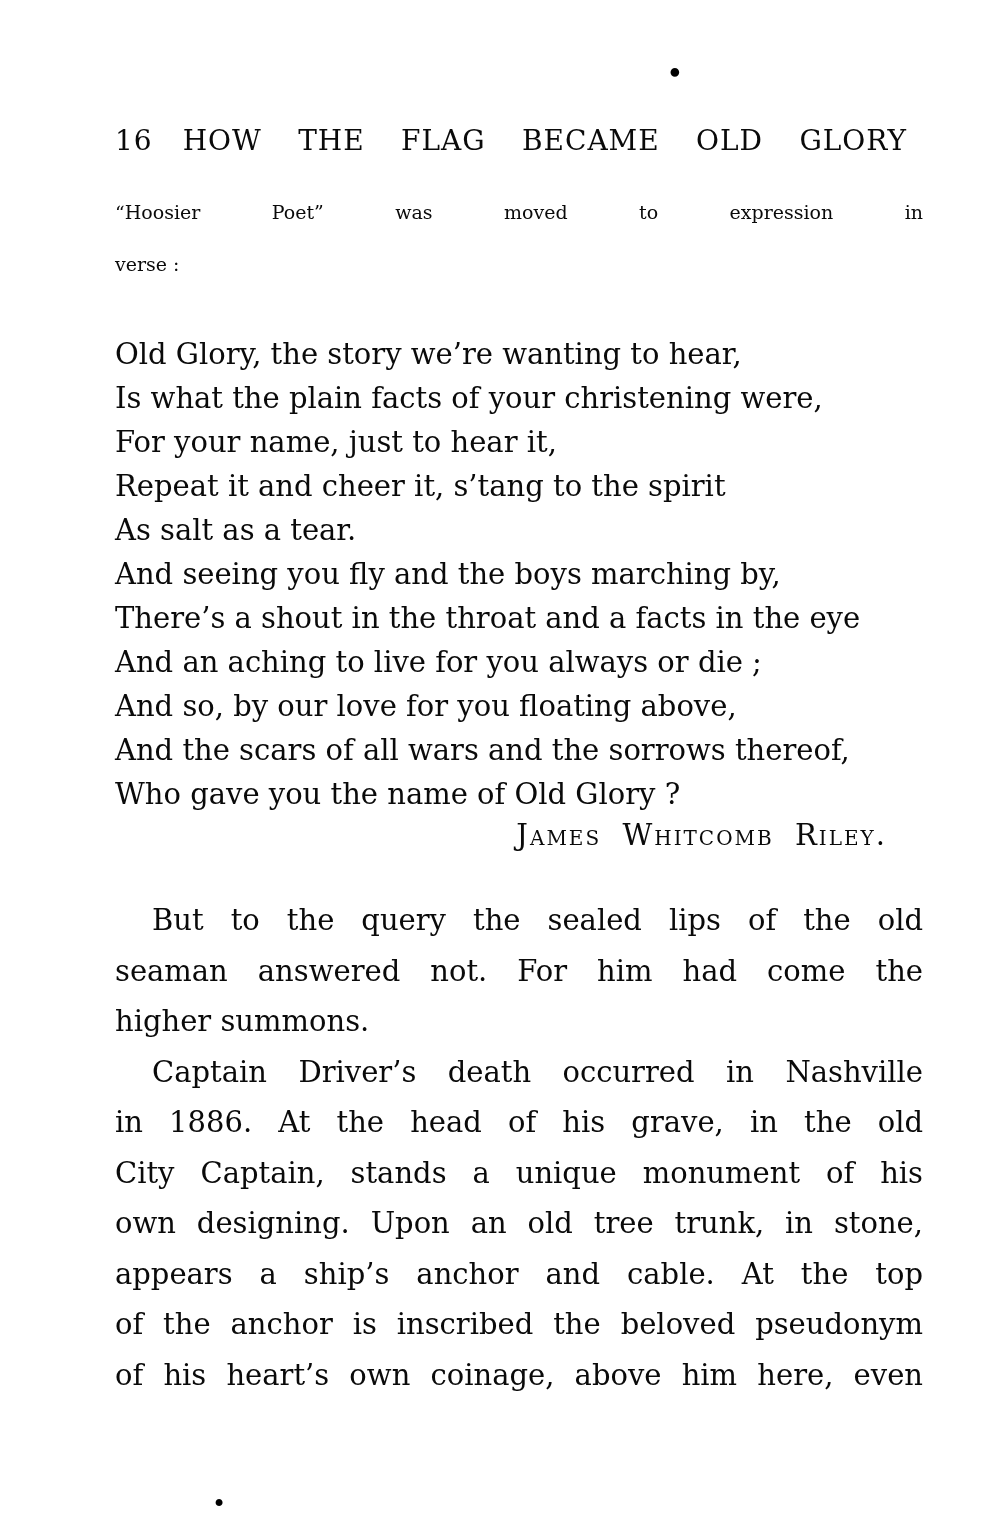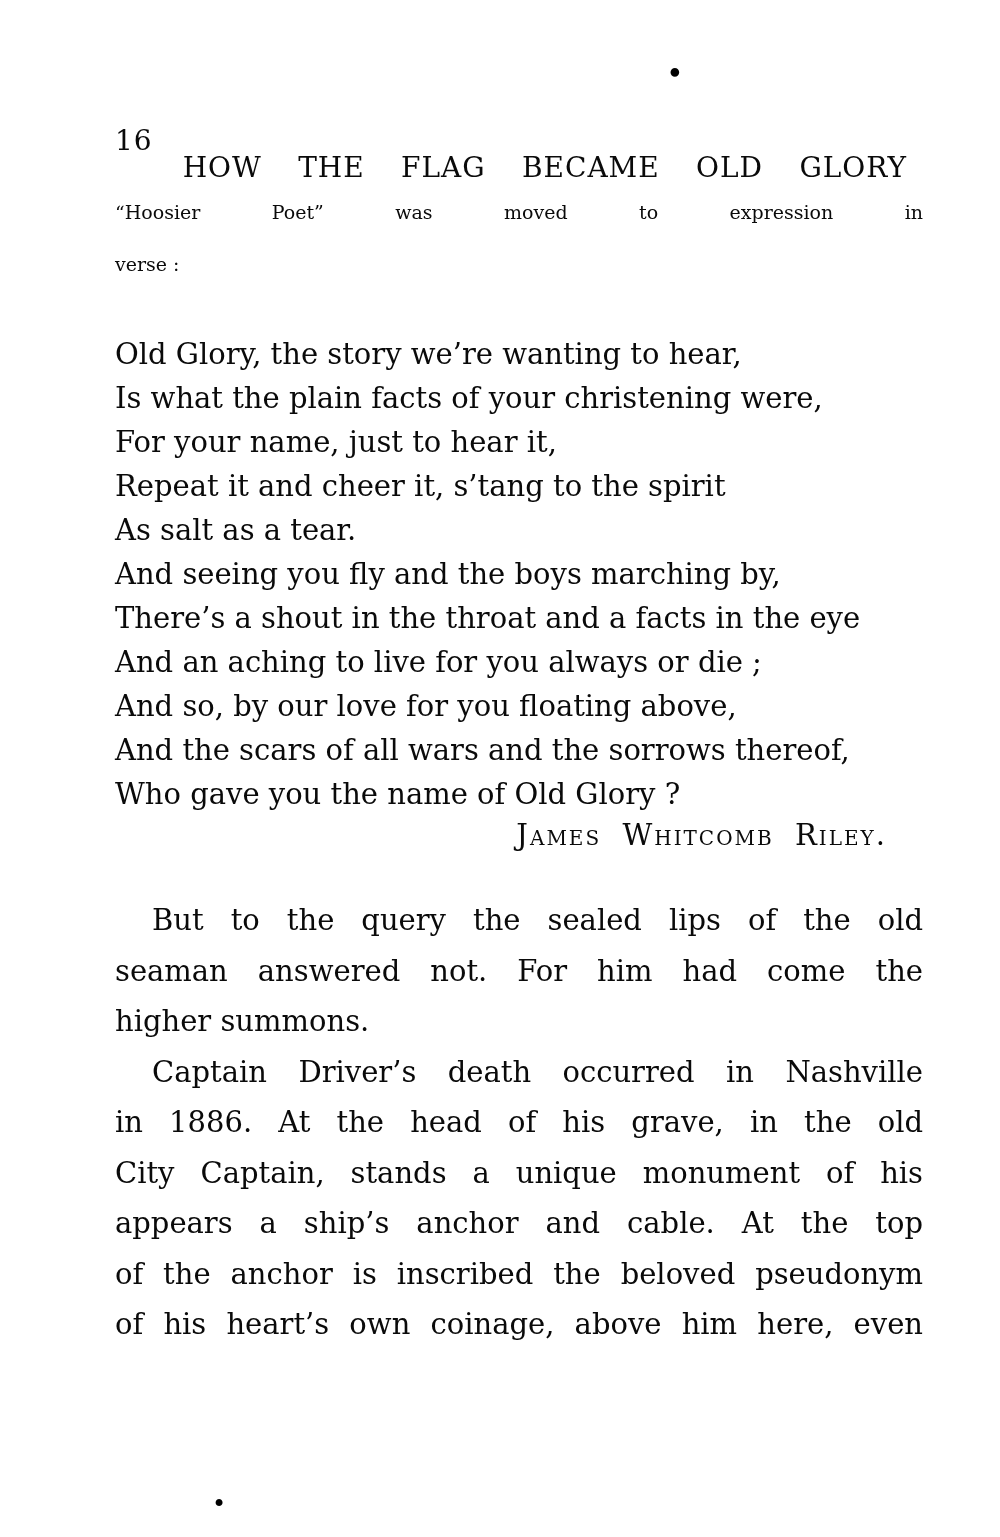--- a/index.html
+++ b/index.html
@@ -18,21 +18,21 @@
   }
   .ink-dot.top    { left:666px; top:70px; }
   .ink-dot.bottom { left:212px; top:1500px; font-size:24px; }
 
   .header {
     position:absolute; left:115px; top:124px; width:792px;
     display:flex; align-items:flex-start;
     font-size:28px; line-height:34px; letter-spacing:1px;
   }
   .header .pagenum { margin-right:30px; }
-  .header .title   { flex:1; text-align:justify; text-align-last:justify; text-justify:inter-word;margin-top:27px; }
+  .header .title   { flex:1; text-align:justify; text-align-last:justify; text-justify:inter-word; }
 
   .textline { white-space:nowrap; }
   .j { white-space:normal; text-align:justify; text-align-last:justify; text-justify:inter-word; }
 
   .intro {
     position:absolute; left:115px; top:186px; width:808px;
     font-size:19px; line-height:52px;
   }
 
   .poem {
@@ -87,20 +87,21 @@
 
   <div class="attribution">James Whitcomb Riley.</div>
 
   <div class="paras">
     <div class="textline j indent">But to the query the sealed lips of the old</div>
     <div class="textline j">seaman answered not.  For him had come the</div>
     <div class="textline">higher summons.</div>
     <div class="textline j indent">Captain Driver’s death occurred in Nashville</div>
     <div class="textline j">in 1886.  At the head of his grave, in the old</div>
     <div class="textline j">City Captain, stands a unique monument of his</div>
+    <div class="textline j">own designing.  Upon an old tree trunk, in stone,</div>
     <div class="textline j">appears a ship’s anchor and cable.  At the top</div>
     <div class="textline j">of the anchor is inscribed the beloved pseudonym</div>
     <div class="textline j">of his heart’s own coinage, above him here, even</div>
   </div>
 
   <span class="ink-dot bottom">•</span>
 
 </div>
 
 </body></html>

